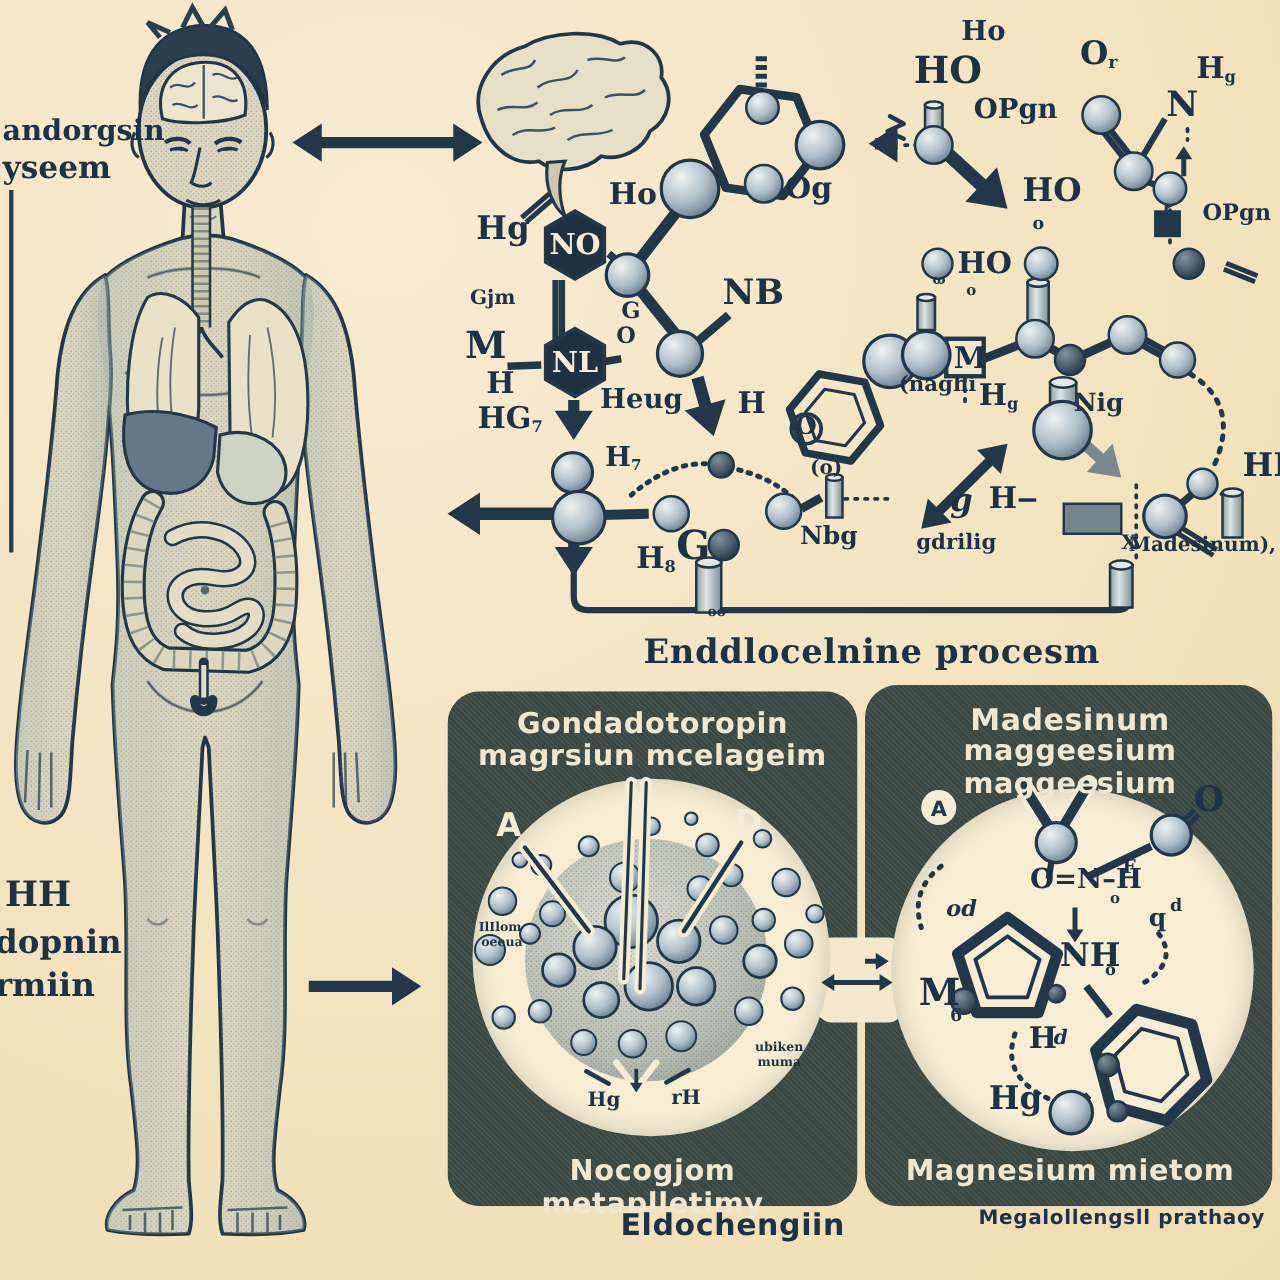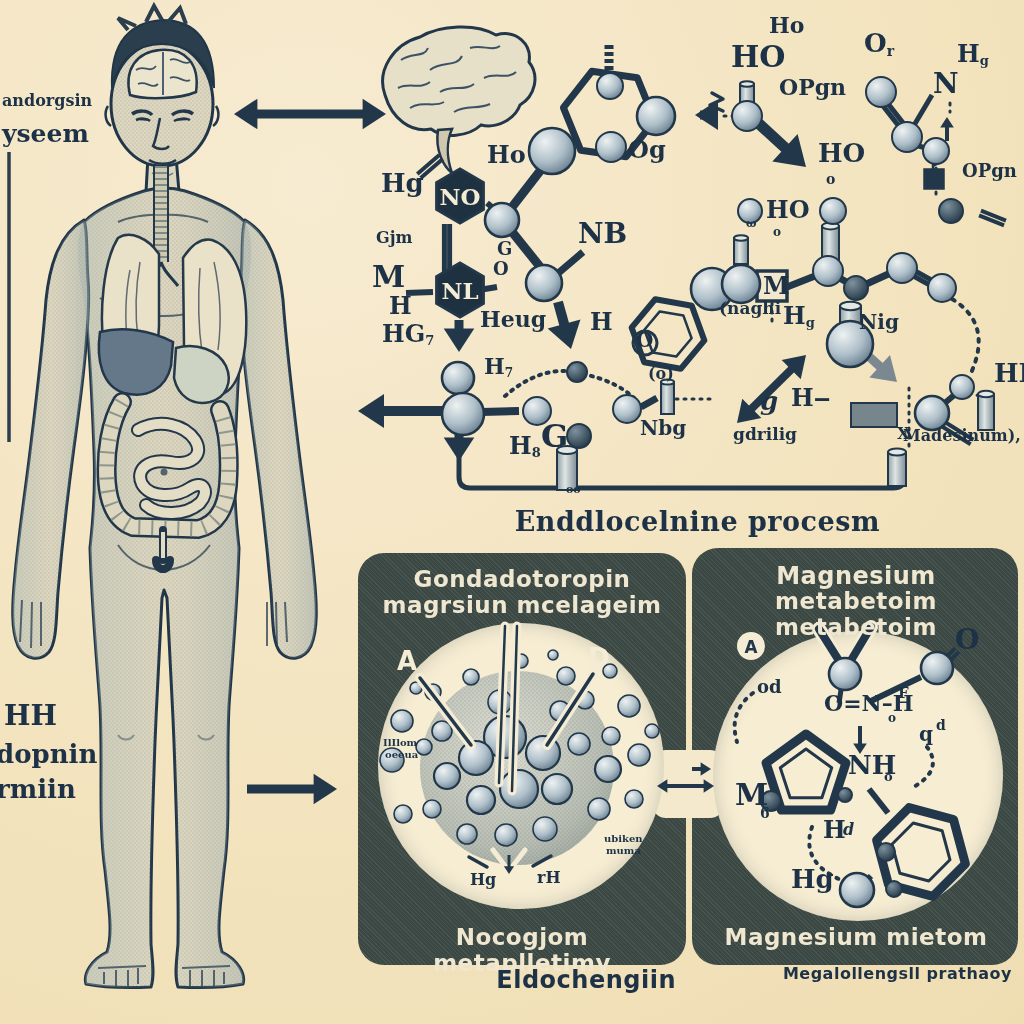--- a/index.html
+++ b/index.html
@@ -362,34 +362,34 @@
       <circle cx="894" cy="889" r="8" fill="url(#gd)" stroke="#22384a" stroke-width="2"></circle>
       <polygon points="483.4,209.5 460.0,223.0 436.6,209.5 436.6,182.5 460.0,169.0 483.4,182.5" fill="#1d3140" stroke="#22384a" stroke-width="3"></polygon>
       <text x="460" y="196" text-anchor="middle" dominant-baseline="central" fill="#f4ecd4" font-size="22.95" font-weight="bold" font-family="DejaVu Serif, serif">NO</text>
       <polygon points="483.4,303.5 460.0,317.0 436.6,303.5 436.6,276.5 460.0,263.0 483.4,276.5" fill="#1d3140" stroke="#22384a" stroke-width="3"></polygon>
       <text x="460" y="290" text-anchor="middle" dominant-baseline="central" fill="#f4ecd4" font-size="22.95" font-weight="bold" font-family="DejaVu Serif, serif">NL</text>
       <circle cx="751" cy="646" r="14" fill="#f4ecd4"></circle>
       <text x="751" y="647" text-anchor="middle" dominant-baseline="central" fill="#22384a" font-size="16.8" font-weight="bold" font-family="DejaVu Sans, sans-serif">A</text>
     </svg>
 
   <div class="layer" id="labels">
-    <div class="blk" style="left:2px;top:92px;font-size:16px;">andorgsin</div>
+    <div class="blk" style="left:2px;top:92px;font-size:23px;">andorgsin</div>
     <div class="blk" style="left:2px;top:120px;font-size:25px;">yseem</div>
     <div class="blk" style="left:4px;top:700px;font-size:28px;">HH</div>
     <div class="blk" style="left:-4px;top:740px;font-size:26px;">dopnin</div>
     <div class="blk" style="left:-4px;top:775px;font-size:26px;">rmiin</div>
     <div class="cap" style="left:430px;top:506px;width:450px;font-size:27px;font-family:'DejaVu Serif',serif;">Enddlocelnine procesm</div>
 
     <div class="ptxt" style="left:368px;top:566px;width:308px;font-size:23px;">Gondadotoropin</div>
     <div class="ptxt" style="left:368px;top:592px;width:308px;font-size:23px;">magrsiun mcelageim</div>
     <div class="ptxt" style="left:368px;top:924px;width:308px;font-size:23px;">Nocogjom metaplletimy</div>
     <div class="cap" style="left:368px;top:966px;width:308px;font-size:24px;">Eldochengiin</div>
 
-    <div class="ptxt" style="left:700px;top:562px;width:312px;font-size:24px;">Magnesium</div>
-    <div class="ptxt" style="left:700px;top:588px;width:312px;font-size:23px;">metabetoim metabetoim</div>
+    <div class="ptxt" style="left:700px;top:562px;width:312px;font-size:24px;">Madesinum</div>
+    <div class="ptxt" style="left:700px;top:588px;width:312px;font-size:23px;">maggeesium maggeesium</div>
     <div class="ptxt" style="left:700px;top:924px;width:312px;font-size:23px;">Magnesium mietom</div>
     <div class="cap" style="left:700px;top:964px;width:312px;font-size:16px;">Megalollengsll prathaoy</div>
   <div class="cl" style="left: 381px; top: 170px; font-size: 26px;"><span>Hg</span></div>
       <div class="cl" style="left: 487px; top: 143px; font-size: 24px;"><span>Ho</span></div>
       <div class="cl" style="left: 628px; top: 138px; font-size: 24px;"><span>Og</span></div>
       <div class="cl" style="left: 376px; top: 230px; font-size: 16px;"><span>Gjm</span></div>
       <div class="cl" style="left: 372px; top: 262px; font-size: 30px;"><span>M</span></div>
       <div class="cl" style="left: 389px; top: 294px; font-size: 24px;"><span>H</span></div>
       <div class="cl" style="left: 497px; top: 240px; font-size: 18px;"><span>G</span></div>
       <div class="cl" style="left: 493px; top: 260px; font-size: 18px;"><span>O</span></div>
@@ -427,21 +427,21 @@
       <div class="cl" style="left: 994px; top: 360px; font-size: 26px;"><span>HH</span></div>
       <div class="cl" style="left: 897px; top: 426px; font-size: 16px;"><span>X</span></div>
       <div class="cl sans" style="left: 397px; top: 648px; font-size: 26px; color: rgb(244, 236, 212);"><span>A</span></div>
       <div class="cl sans" style="left: 588px; top: 645px; font-size: 26px; color: rgb(244, 236, 212);"><span>D</span></div>
       <div class="cl" style="left: 383px; top: 738px; font-size: 10px;"><span>IlIlom</span></div>
       <div class="cl" style="left: 385px; top: 750px; font-size: 10px;"><span>oeeua</span></div>
       <div class="cl" style="left: 604px; top: 834px; font-size: 10px;"><span>ubiken</span></div>
       <div class="cl" style="left: 606px; top: 846px; font-size: 10px;"><span>muma</span></div>
       <div class="cl" style="left: 470px; top: 872px; font-size: 16px;"><span>Hg</span></div>
       <div class="cl" style="left: 537px; top: 870px; font-size: 16px;"><span>rH</span></div>
-      <div class="cl" style="left: 757px; top: 678px; font-size: 18px;"><span>od</span></div>
+      <div class="cl" style="left: 757px; top: 719px; font-size: 18px; font-style: italic;"><span>od</span></div>
       <div class="cl" style="left: 824px; top: 692px; font-size: 22px;"><span>O=N–H</span></div>
       <div class="cl" style="left: 898px; top: 686px; font-size: 15px;"><span>F</span></div>
       <div class="cl" style="left: 888px; top: 712px; font-size: 12px;"><span>o</span></div>
       <div class="cl" style="left: 955px; top: 626px; font-size: 28px;"><span>O</span></div>
       <div class="cl" style="left: 919px; top: 724px; font-size: 20px;"><span>q</span></div>
       <div class="cl" style="left: 936px; top: 718px; font-size: 14px;"><span>d</span></div>
       <div class="cl" style="left: 848px; top: 752px; font-size: 26px;"><span>NH</span></div>
       <div class="cl" style="left: 884px; top: 770px; font-size: 13px;"><span>o</span></div>
       <div class="cl" style="left: 735px; top: 780px; font-size: 30px;"><span>M</span></div>
       <div class="cl" style="left: 760px; top: 806px; font-size: 14px;"><span>6</span></div>

